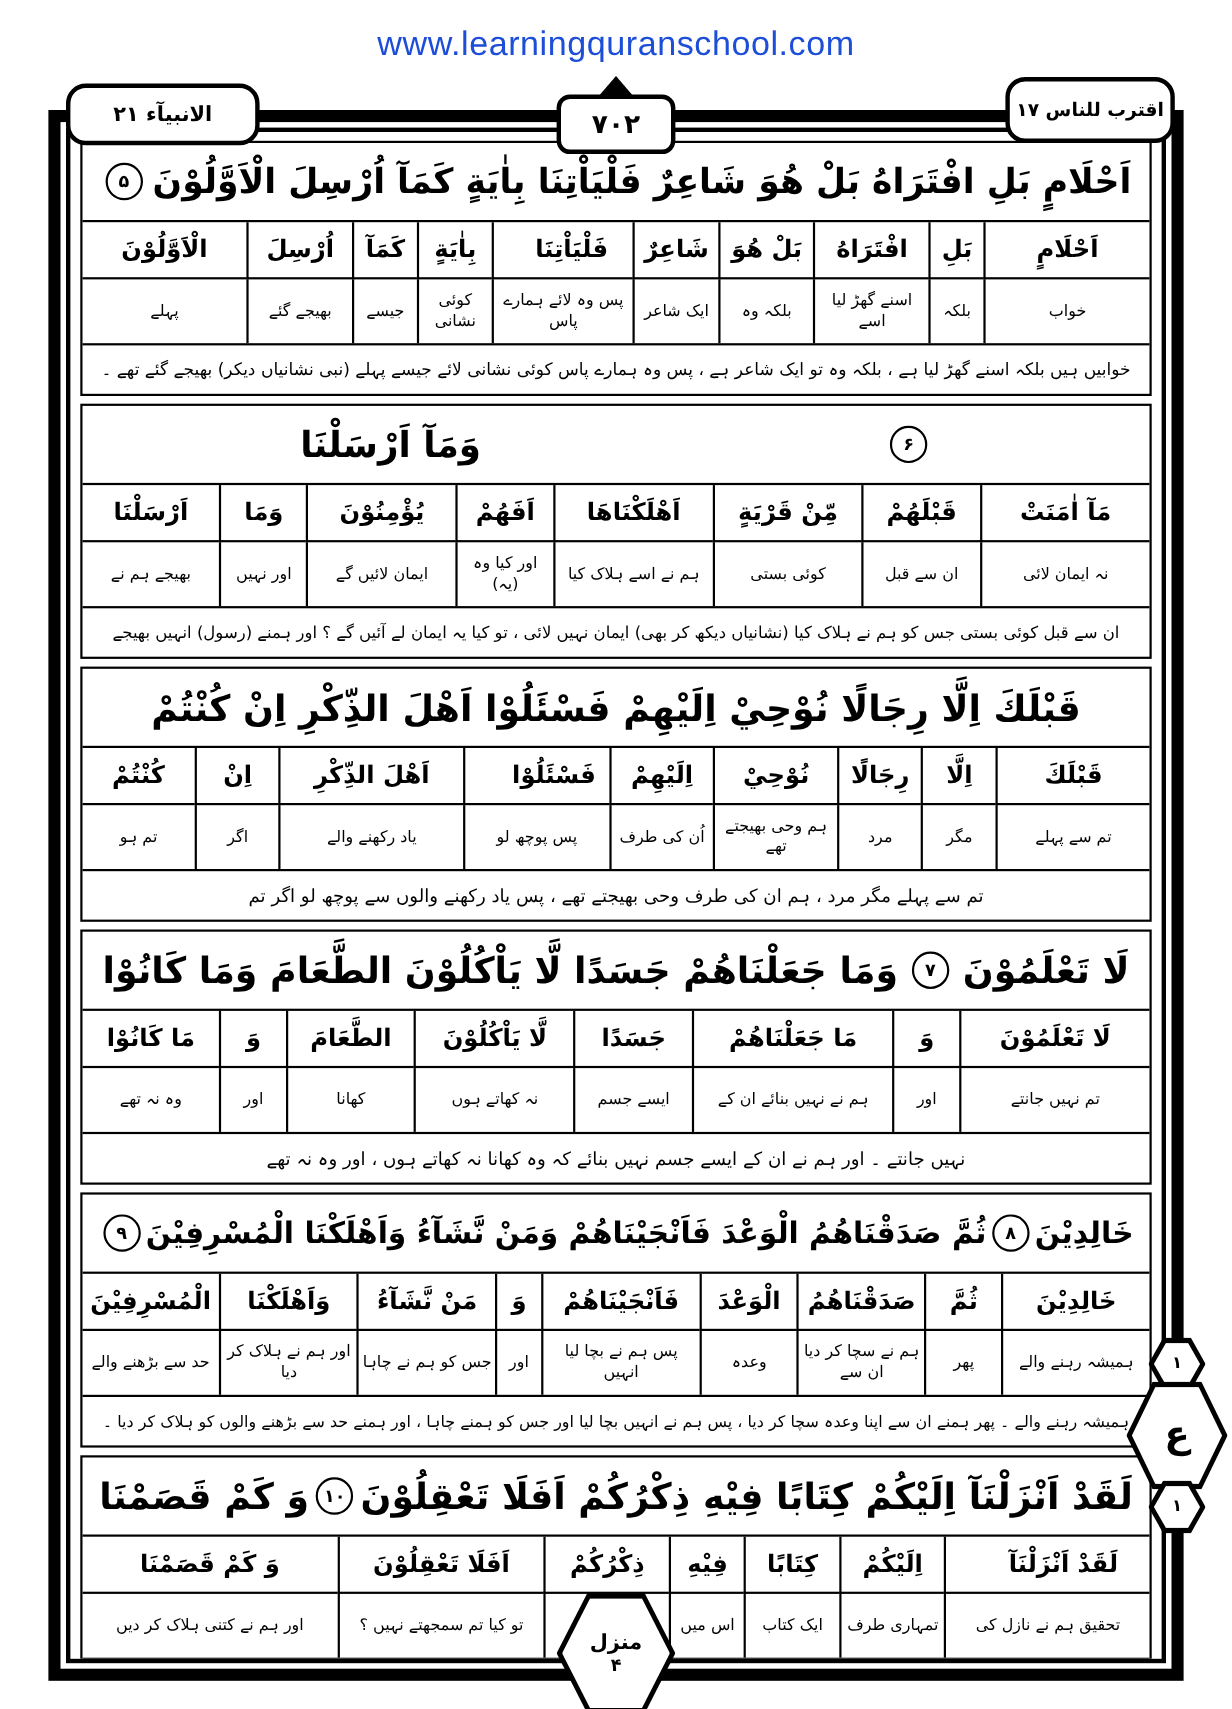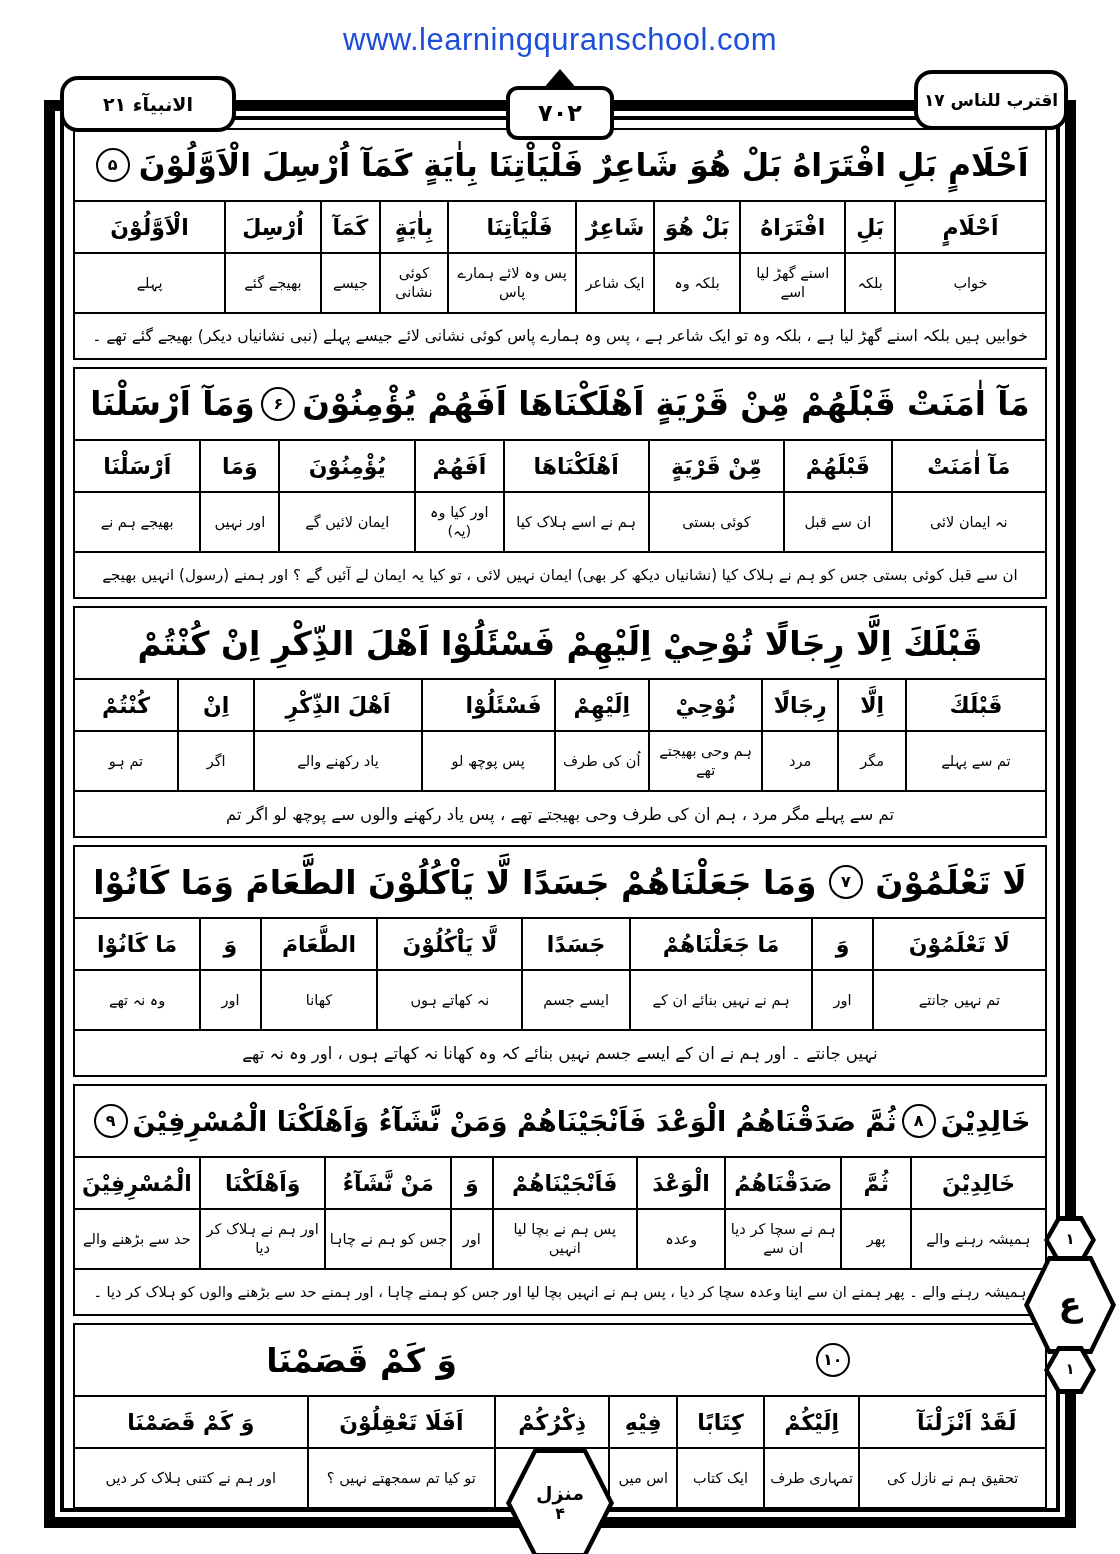--- a/index.html
+++ b/index.html
@@ -116,21 +116,20 @@
                 <td class="ucell">جیسے</td>
                 <td class="ucell">بھیجے گئے</td>
                 <td class="ucell">پہلے</td>
               </tr>
             </tbody>
           </table>
           <div class="translation fit" style="font-size: 15.5px;">خوابیں ہیں بلکہ اسنے گھڑ لیا ہے ، بلکہ وہ تو ایک شاعر ہے ، پس وہ ہمارے پاس کوئی نشانی لائے جیسے پہلے (نبی نشانیاں دیکر) بھیجے گئے تھے ۔</div>
         </div>
         <div class="section">
           <div class="ayah-line fit" style="font-size: 32.5px;">
-            <span class="ayah-seg">مَآ اٰمَنَتْ قَبْلَهُمْ مِّنْ قَرْيَةٍ اَهْلَكْنَاهَا اَفَهُمْ يُؤْمِنُوْنَ</span>
             <span class="num-circle">۶</span>
             <span class="ayah-seg">وَمَآ اَرْسَلْنَا</span>
           </div>
           <table class="wtable">
             <tbody>
               <tr>
                 <td class="wcell fit" style="width: 16%;">مَآ اٰمَنَتْ</td>
                 <td class="wcell fit" style="width: 11%;">قَبْلَهُمْ</td>
                 <td class="wcell fit" style="width: 14%;">مِّنْ قَرْيَةٍ</td>
                 <td class="wcell fit" style="width: 15%;">اَهْلَكْنَاهَا</td>
@@ -247,20 +246,21 @@
                 <td class="ucell">جس کو ہم نے چاہا</td>
                 <td class="ucell">اور ہم نے ہلاک کر دیا</td>
                 <td class="ucell">حد سے بڑھنے والے</td>
               </tr>
             </tbody>
           </table>
           <div class="translation fit" style="font-size: 14.5px;">ہمیشہ رہنے والے ۔ پھر ہمنے ان سے اپنا وعدہ سچا کر دیا ، پس ہم نے انہیں بچا لیا اور جس کو ہمنے چاہا ، اور ہمنے حد سے بڑھنے والوں کو ہلاک کر دیا ۔</div>
         </div>
         <div class="section">
           <div class="ayah-line fit">
+            <span class="ayah-seg">لَقَدْ اَنْزَلْنَآ اِلَيْكُمْ كِتَابًا فِيْهِ ذِكْرُكُمْ اَفَلَا تَعْقِلُوْنَ</span>
             <span class="num-circle">۱۰</span>
             <span class="ayah-seg">وَ كَمْ قَصَمْنَا</span>
           </div>
           <table class="wtable">
             <tbody>
               <tr>
                 <td class="wcell fit" style="width: 17%; padding-left: 29px;">لَقَدْ اَنْزَلْنَآ</td>
                 <td class="wcell fit" style="width: 10%;">اِلَيْكُمْ</td>
                 <td class="wcell fit" style="width: 9%;">كِتَابًا</td>
                 <td class="wcell fit" style="width: 7%;">فِيْهِ</td>

